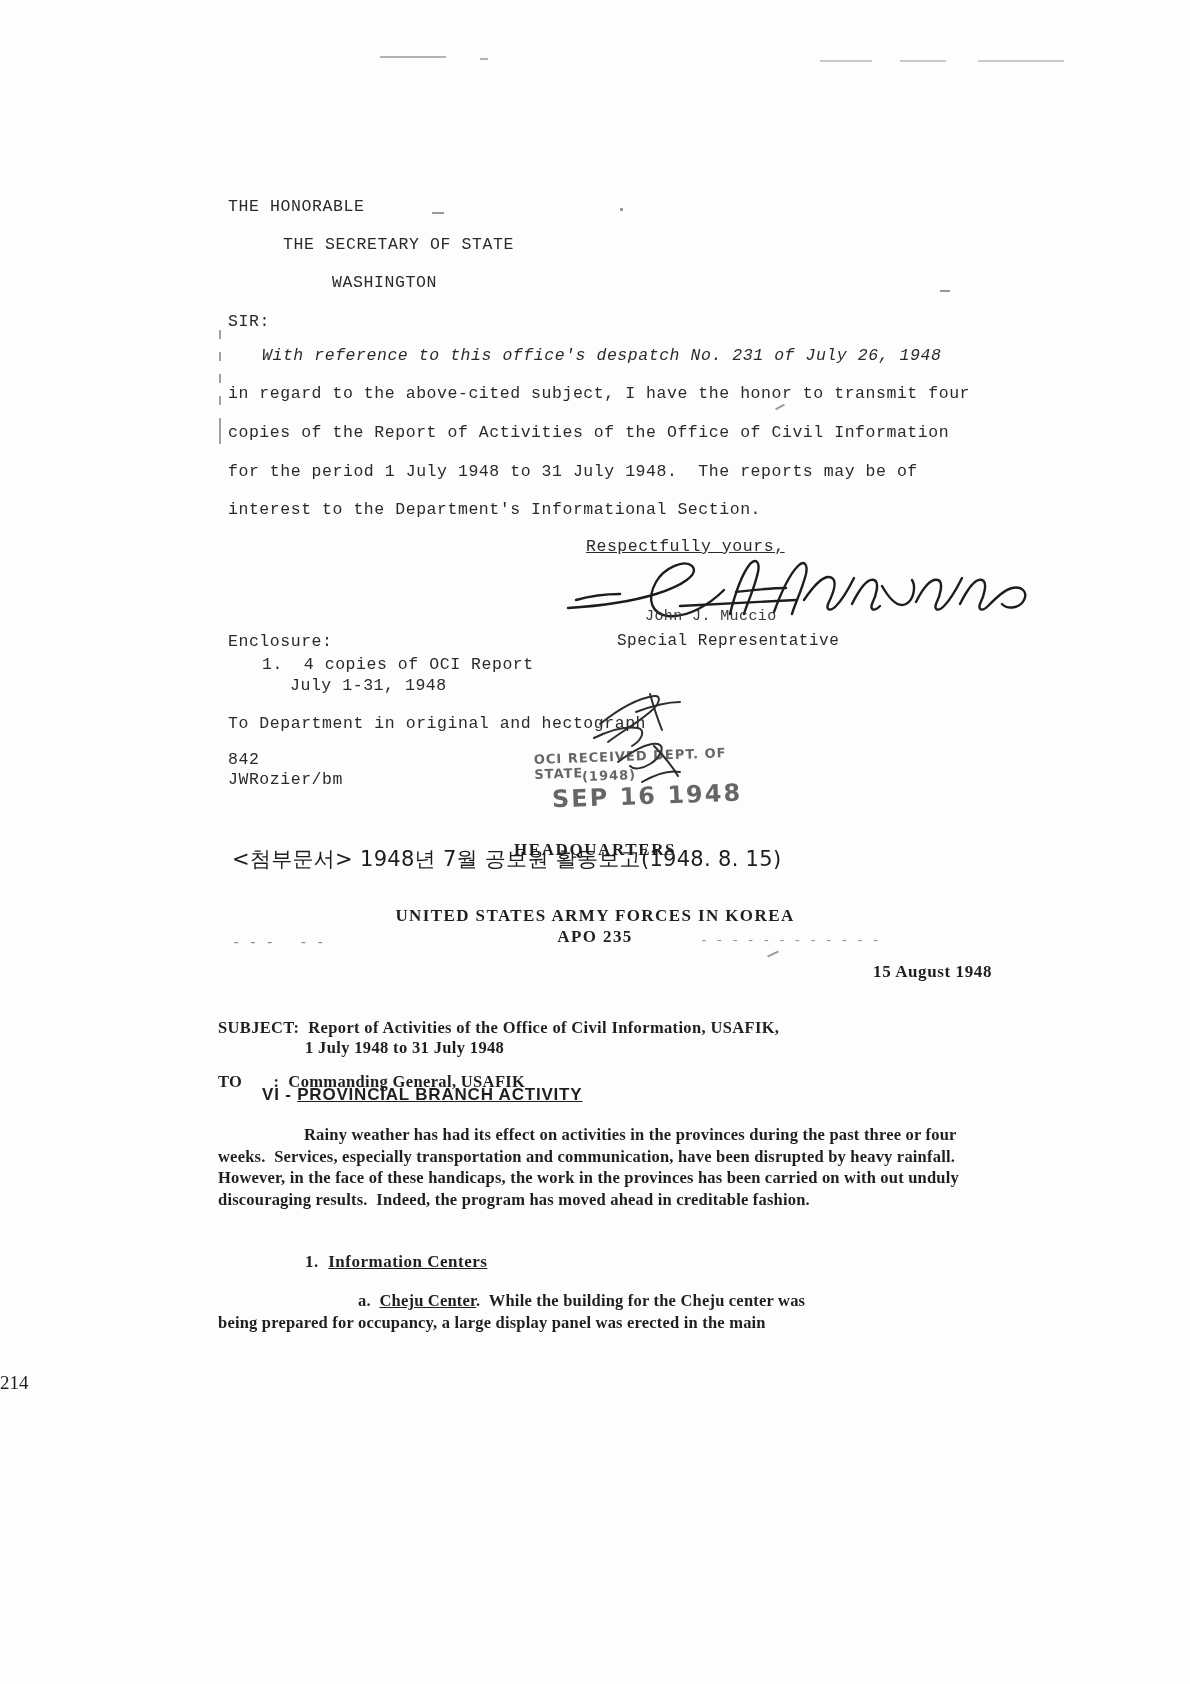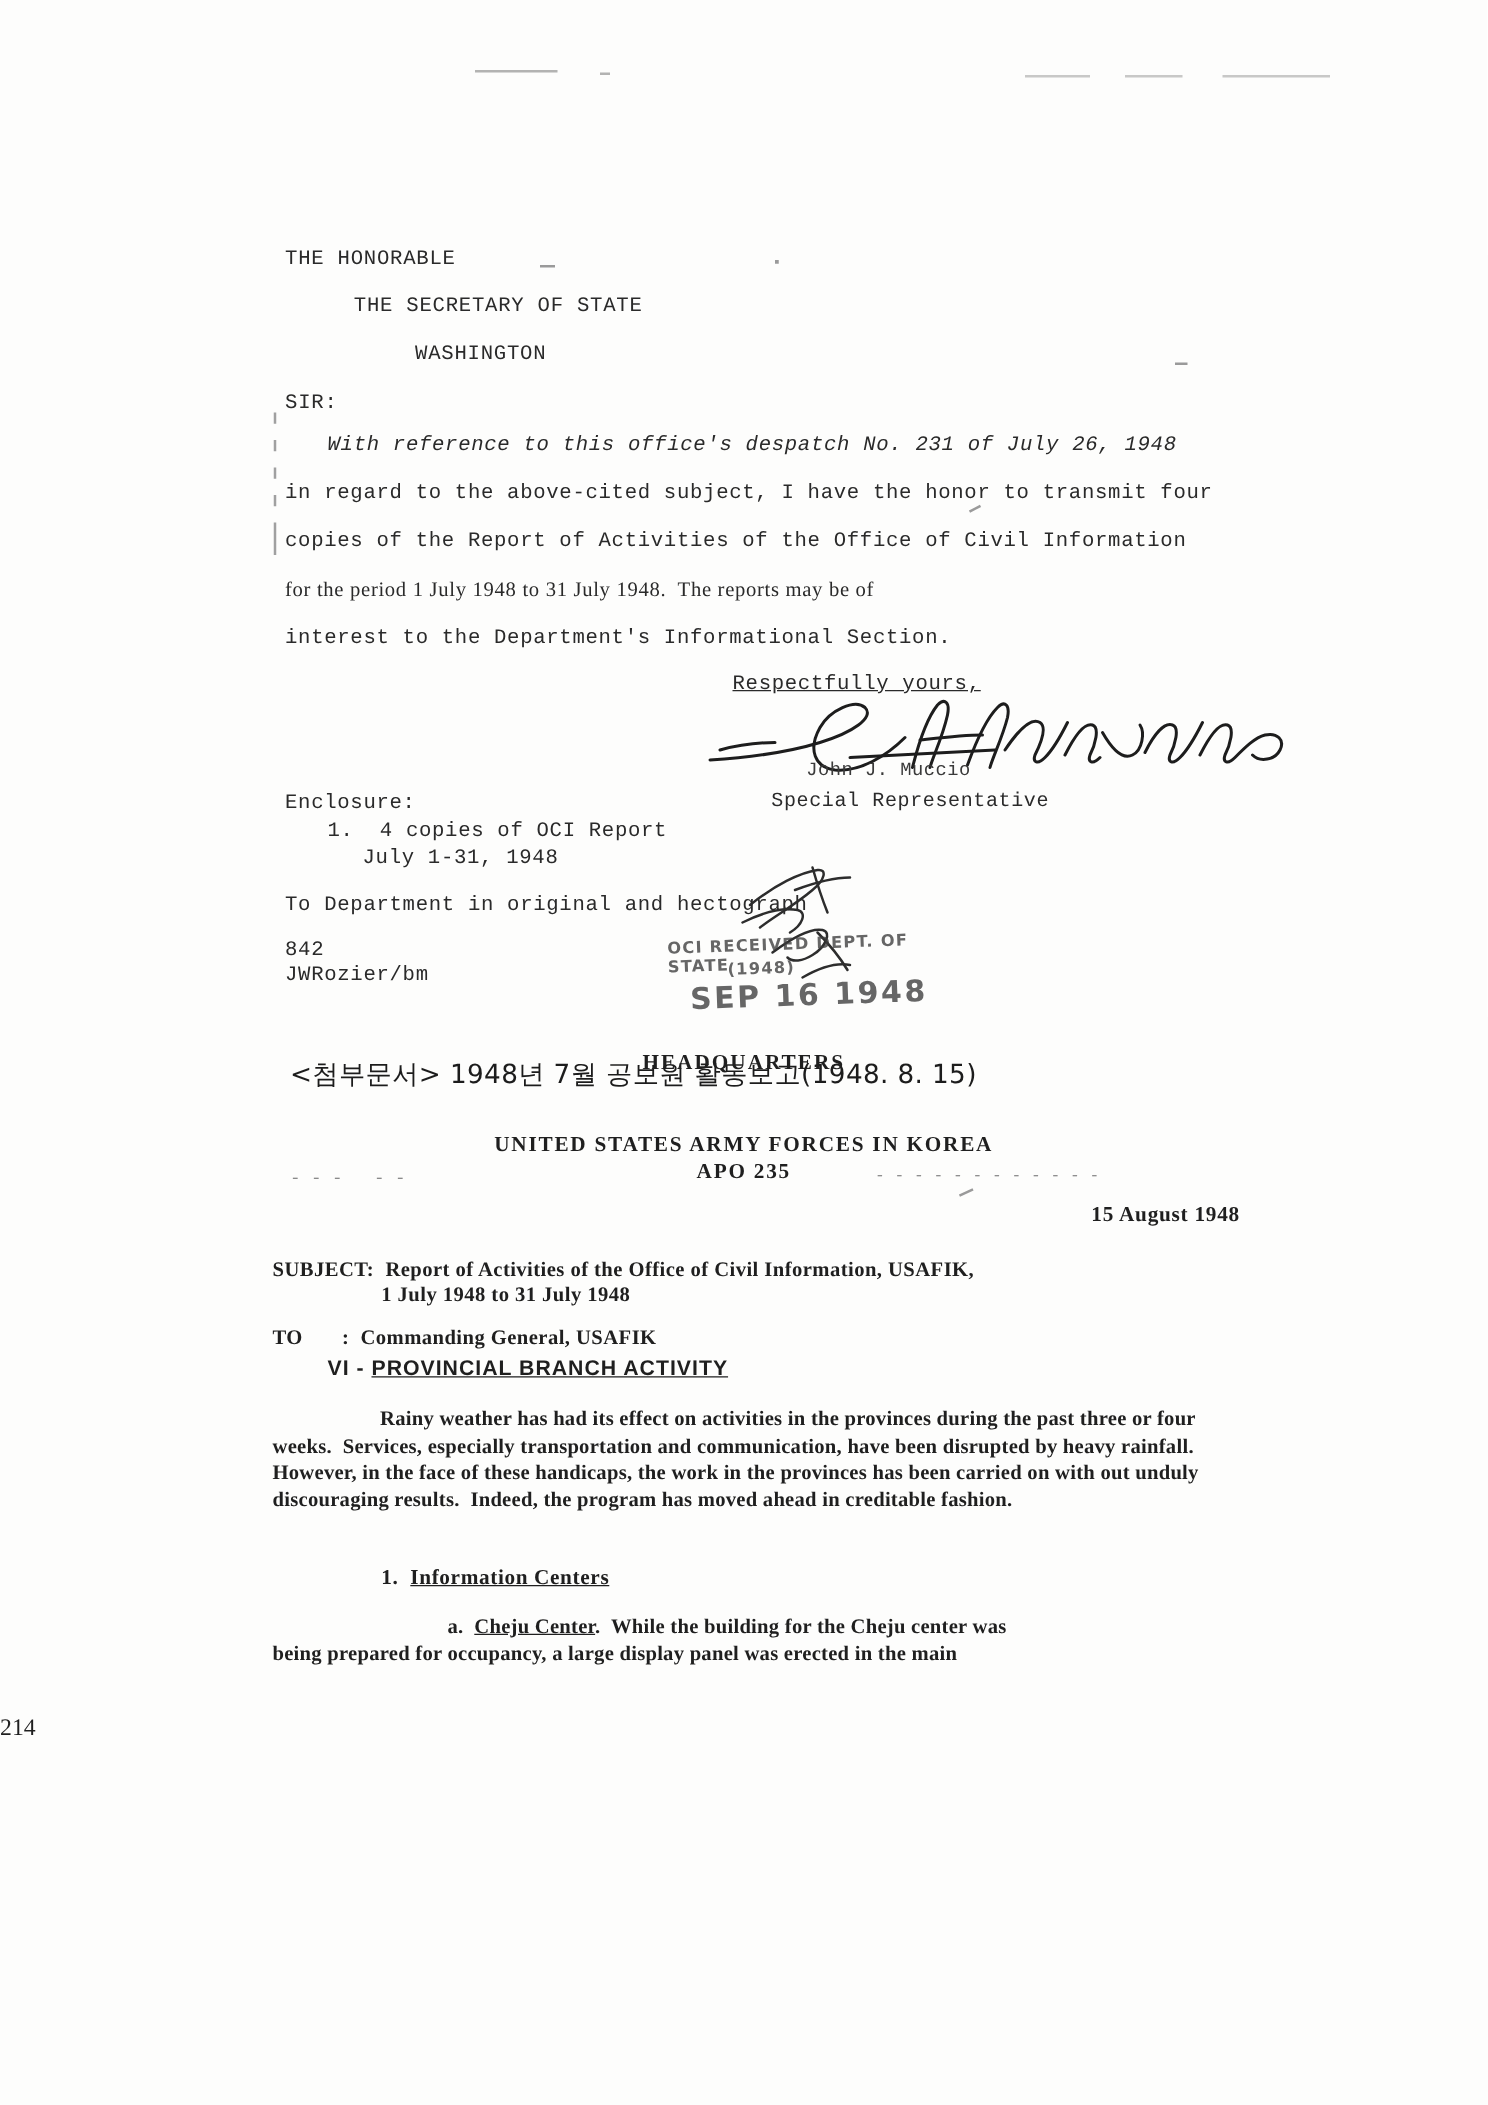--- a/index.html
+++ b/index.html
@@ -57,21 +57,21 @@
     position: absolute;
     left: 228px;
     font-size: 16.5px;
     letter-spacing: .55px;
     white-space: pre;
     color: #2a2a2a;
   }
   .bl1 { top: 346px; left: 262px; font-style: italic; }
   .bl2 { top: 384px; }
   .bl3 { top: 423px; }
-  .bl4 { top: 462px; font-family: Liberation Serif, serif; }
+  .bl4 { top: 462px; }
   .bl5 { top: 500px; }
 
   .resp {
     position: absolute;
     left: 586px; top: 537px;
     font-size: 16.5px;
     letter-spacing: .55px;
     white-space: pre;
     color: #2a2a2a;
     text-decoration: underline;
@@ -183,20 +183,21 @@
   }
 
   .doc-line {
     position: absolute;
     font-family: "Liberation Serif", serif;
     font-size: 16.5px;
     font-weight: bold;
     letter-spacing: .35px;
     white-space: pre;
     color: #1f1f1f;
+    margin-top: 12px;
   }
   .subj-1 { left: 218px; top: 1006px; }
   .subj-2 { left: 305px; top: 1026px; }
   .to-1   { left: 218px; top: 1060px; }
 
   .sec-title {
     position: absolute;
     left: 262px; top: 1085px;
     font-family: Liberation Sans, sans-serif;
     font-size: 17px;

